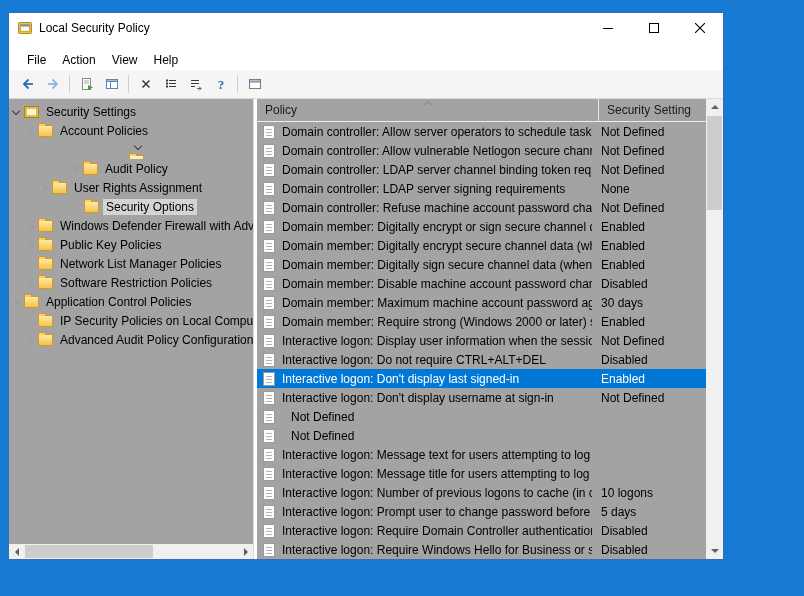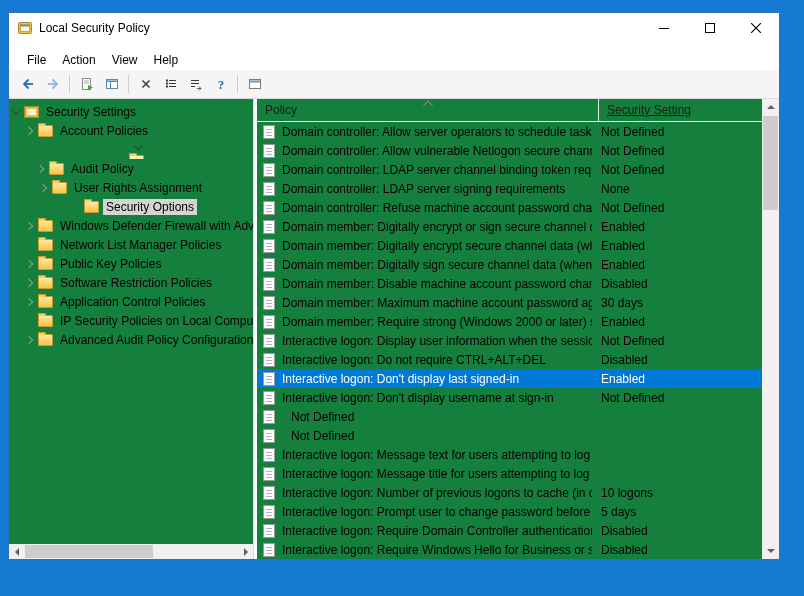--- a/index.html
+++ b/index.html
@@ -2,41 +2,41 @@
 <html><head>
 <meta charset="utf-8">
 <style>
   html,body{margin:0;padding:0;}
   body{
     width:804px;height:596px;overflow:hidden;position:relative;
     font-family:"Liberation Sans","DejaVu Sans",sans-serif;
     background:#1679d2;
   }
   .window{
-    position:absolute;left:8px;top:12px;width:772px;height:548px;
+    position:absolute;left:8px;top:12px;width:716px;height:548px;
     background:#fff;border:1px solid #2f6fb5;box-sizing:border-box;
     display:flex;flex-direction:column;
   }
   
   .titlebar{flex:0 0 30px;display:flex;align-items:center;background:#fff;}
   .app-icon{width:16px;height:16px;margin:0 6px 0 8px;flex:none;}
   .title-text{font-size:12px;color:#000;}
   .win-controls{margin-left:auto;display:flex;height:100%;}
   .win-btn{width:46px;height:100%;display:flex;align-items:center;justify-content:center;cursor:default;}
   
   .menubar{flex:0 0 22px;display:flex;align-items:center;background:#fff;font-size:12px;}
   .menubar{padding-left:10px;}
   .menu-item{padding:3px 8px;color:#000;margin-top:7px;}
   
   .toolbar{flex:0 0 28px;display:flex;align-items:center;background:#f5f5f5;
     border-bottom:1px solid #d9d9d9;padding-left:6px;}
   .tb-btn{width:25px;height:23px;display:flex;align-items:center;justify-content:center;border-radius:2px;}
   .tb-sep{width:1px;height:18px;background:#cfcfcf;margin:0 4px;}
   
-  .content{flex:1;display:flex;min-height:0;background:#15803d;position:relative;}
+  .content{flex:1;display:flex;min-height:0;background:#a3a3a3;position:relative;}
   
   .tree-pane{flex:0 0 245px;border-right:1px solid #d9d9d9;position:relative;
     box-sizing:border-box;overflow:hidden;padding-top:3px;}
   .tree-item{height:19px;display:flex;align-items:center;white-space:nowrap;font-size:12px;overflow:hidden;}
   .chev{flex:none;width:14px;height:14px;display:flex;align-items:center;justify-content:center;}
   .chev::before{content:"";display:block;width:5px;height:5px;
     border-right:1px solid #9a9a9a;border-bottom:1px solid #9a9a9a;transform:rotate(-45deg);margin-left:-2px;}
   .chev.expanded::before{border-color:#3a3a3a;transform:rotate(45deg);margin:-2px 0 0 0;}
   .chev.none::before{display:none;}
   .ticon{flex:none;width:15px;height:12px;margin:1px 4px 0 1px;position:relative;box-sizing:border-box;}
@@ -59,21 +59,21 @@
   .hs-track{flex:1;}
   
   .splitter{flex:0 0 3px;background:#fff;cursor:ew-resize;}
   
   .list-pane{flex:1;display:flex;flex-direction:column;min-width:0;}
   .list-header{flex:0 0 22px;display:flex;align-items:center;font-size:12px;color:#1a1a1a;
     border-bottom:1px solid #ededed;}
   .hcol{height:100%;display:flex;align-items:center;box-sizing:border-box;padding-left:8px;
     border-right:1px solid #e5e5e5;position:relative;}
   .hcol.hpolicy{flex:0 0 342px;}
-  .hcol.hsetting{flex:1;border-right:none;text-decoration:underline;}
+  .hcol.hsetting{flex:1;border-right:none;}
   .sort-caret{position:absolute;left:50%;top:3px;width:6px;height:6px;
     border-left:1px solid #8a8a8a;border-top:1px solid #8a8a8a;transform:translateX(-50%) rotate(45deg);}
   .list-body{flex:1;overflow:hidden;font-size:12px;}
   .lrow{height:19px;display:flex;align-items:center;color:#000;}
   .lrow.sel{background:#0078d7;color:#fff;}
   .picon{flex:none;width:12px;height:14px;margin:0 7px 0 6px;background:#fdfdfd;
     border:1px solid #9a9a9a;box-sizing:border-box;position:relative;}
   .picon::before{content:"";position:absolute;left:2px;right:2px;top:3px;height:1px;background:#a9b6c2;
     box-shadow:0 3px 0 #a9b6c2,0 6px 0 #a9b6c2;}
   .pname{flex:0 0 310px;white-space:nowrap;overflow:hidden;}
@@ -210,56 +210,56 @@
           <div class="tree-item" style="padding-left: 14px;">
             <span class="chev"></span>
             <span class="ticon folder"></span>
             <span class="tlabel">Account Policies</span>
           </div>
           <div class="tree-item" style="padding-left: 14px; flex-direction: column;">
             <span class="chev expanded"></span>
             <span class="ticon folder-open"></span>
             <span class="tlabel">Local Policies</span>
           </div>
-          <div class="tree-item" style="padding-left: 25px;">
+          <div class="tree-item" style="padding-left: 25px; margin-left: 34px;">
             <span class="chev"></span>
             <span class="ticon folder"></span>
             <span class="tlabel">Audit Policy</span>
           </div>
           <div class="tree-item" style="padding-left: 28px;">
             <span class="chev"></span>
             <span class="ticon folder"></span>
             <span class="tlabel">User Rights Assignment</span>
           </div>
           <div class="tree-item" style="padding-left: 28px; margin-left: 32px;">
             <span class="chev none"></span>
             <span class="ticon folder"></span>
             <span class="tlabel sel">Security Options</span>
           </div>
           <div class="tree-item" style="padding-left: 14px;">
             <span class="chev"></span>
             <span class="ticon folder"></span>
             <span class="tlabel">Windows Defender Firewall with Adva</span>
           </div>
           <div class="tree-item" style="padding-left: 14px;">
+            <span class="chev"></span>
+            <span class="ticon folder"></span>
+            <span class="tlabel">Public Key Policies</span>
+          </div>
+          <div class="tree-item" style="padding-left: 14px;">
             <span class="chev none"></span>
             <span class="ticon folder"></span>
             <span class="tlabel">Network List Manager Policies</span>
           </div>
           <div class="tree-item" style="padding-left: 14px;">
             <span class="chev"></span>
             <span class="ticon folder"></span>
-            <span class="tlabel">Public Key Policies</span>
-          </div>
-          <div class="tree-item" style="padding-left: 14px;">
-            <span class="chev"></span>
-            <span class="ticon folder"></span>
             <span class="tlabel">Software Restriction Policies</span>
           </div>
-          <div class="tree-item" style="padding-left: 14px; text-align: center;">
+          <div class="tree-item" style=" text-align: center;">
             <span class="chev"></span>
             <span class="ticon folder"></span>
             <span class="tlabel">Application Control Policies</span>
           </div>
           <div class="tree-item" style="padding-left: 14px;">
             <span class="chev none"></span>
             <span class="ticon folder"></span>
             <span class="tlabel">IP Security Policies on Local Compute</span>
           </div>
           <div class="tree-item" style="padding-left: 14px;">

